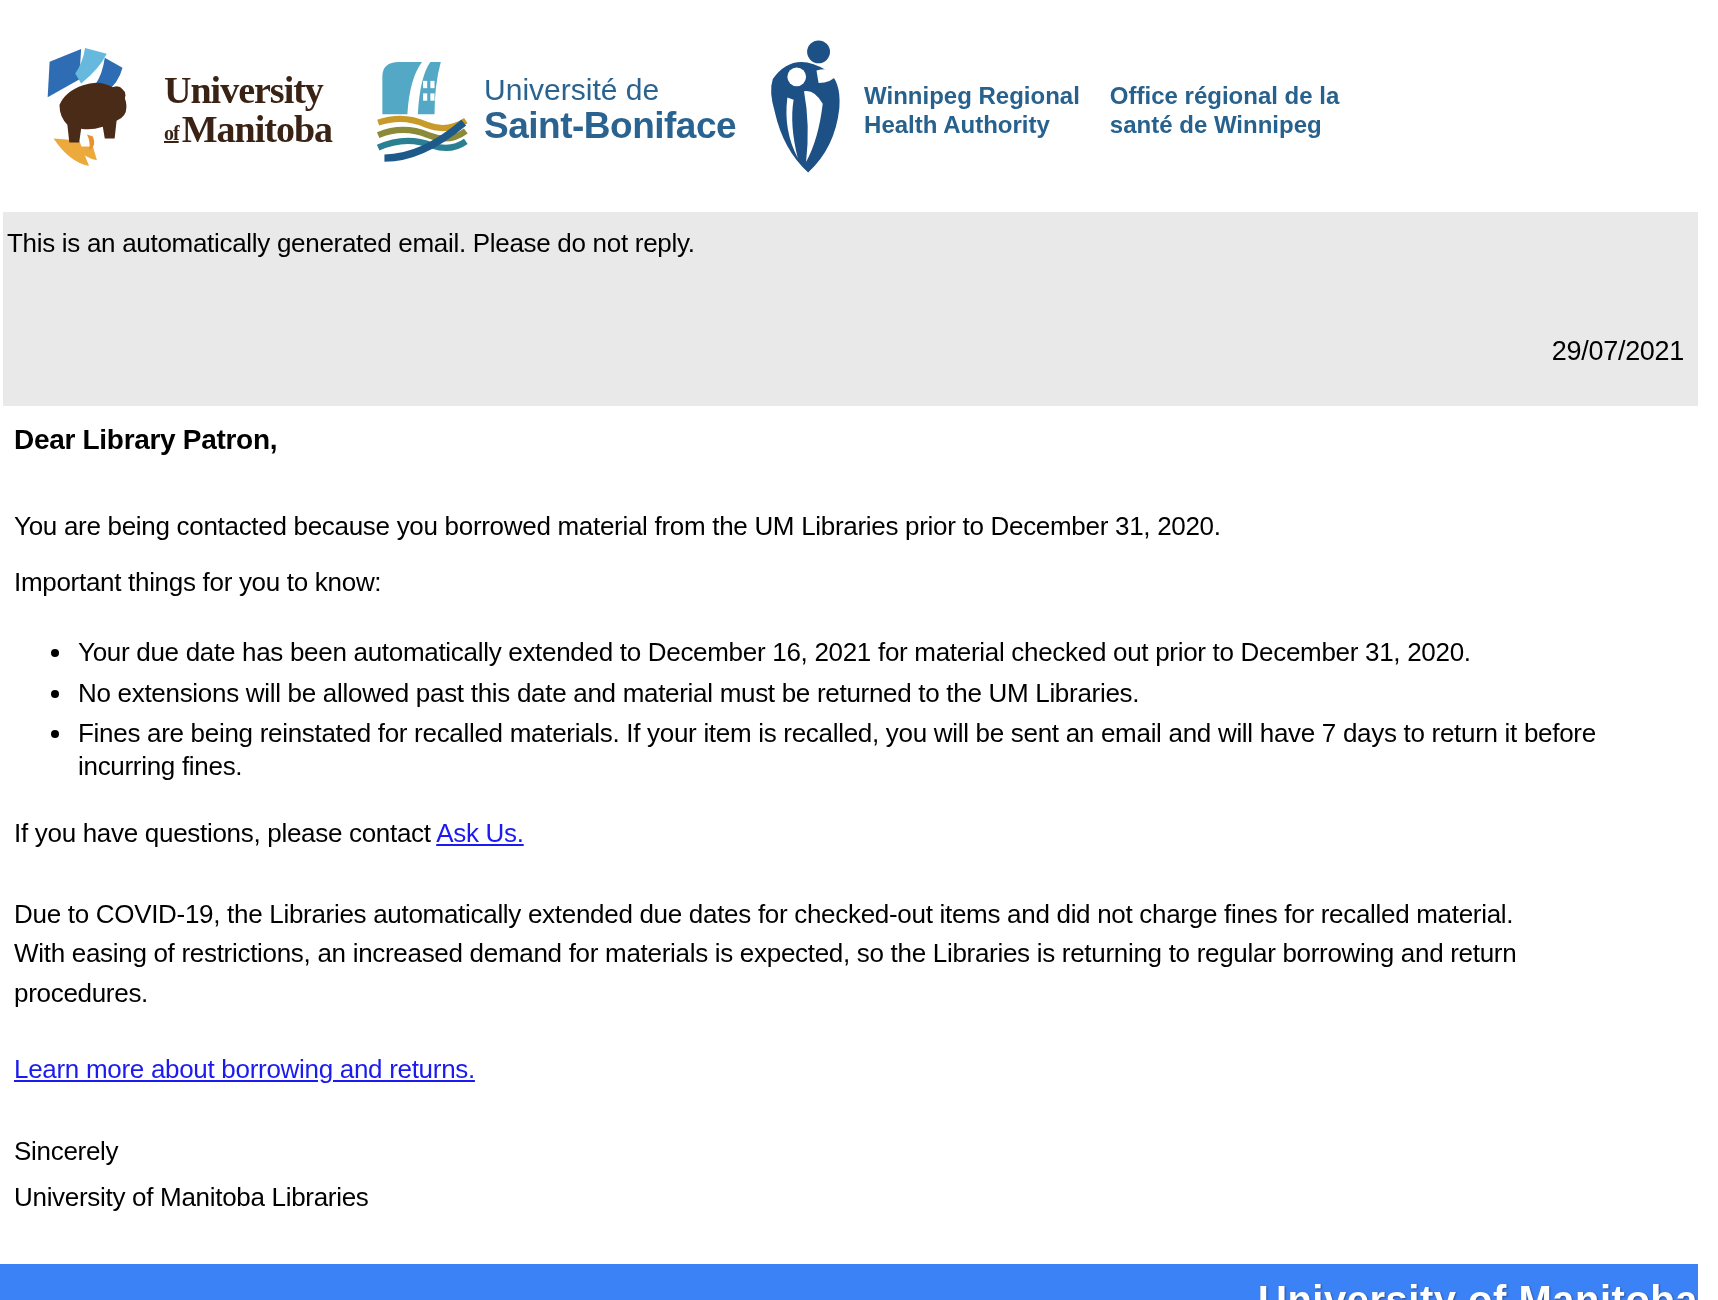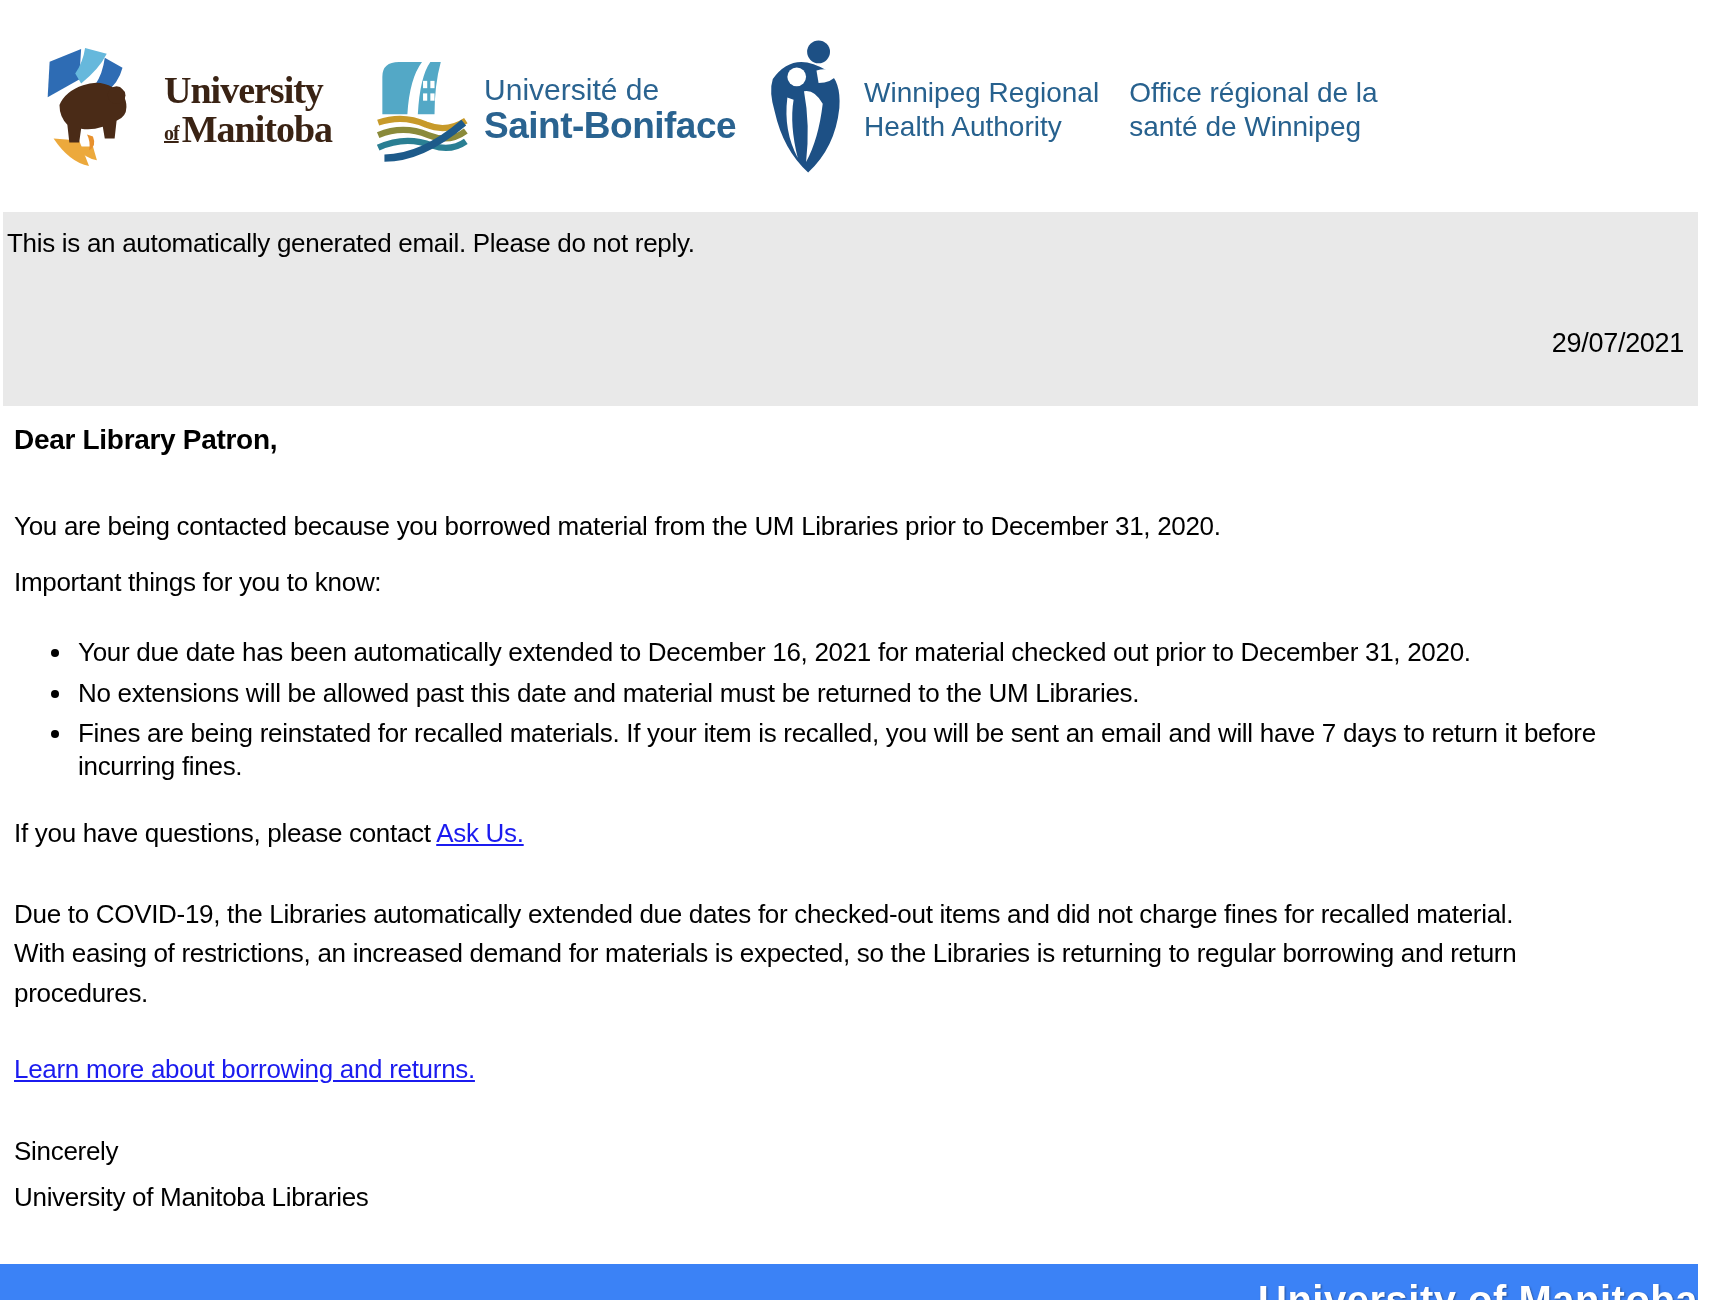--- a/index.html
+++ b/index.html
@@ -31,38 +31,38 @@
 
   .usb { margin-left: 42px; gap: 14px; }
   .usb svg { width: 96px; height: 112px; }
   .usb-wordmark { color: #2a6390; line-height: 1.08; }
   .usb-top { font-size: 30px; font-weight: 400; }
   .usb-bottom { font-size: 37px; font-weight: bold; letter-spacing: -0.5px; }
 
   .wrha { margin-left: 16px; }
   .wrha svg { width: 104px; height: 168px; }
   .wrha-text { display: flex; gap: 30px; margin-left: 8px; }
-  .wrha-col { font-size: 28px; font-weight: normal; color: #27618e; line-height: 1.22; }
+  .wrha-col { font-size: 24px; font-weight: bold; color: #27618e; line-height: 1.22; }
 
   
   .band {
     position: relative;
     margin: 16px 0 0 3px;
     width: 1695px; height: 194px;
     background: #e9e9e9;
     padding: 16px 12px 0 4px;
   }
   .auto-note { font-size: 26px; letter-spacing: -0.3px; }
   .band h1 {
     margin: 22px 0 0 0;
     font-size: 55px; font-weight: bold; letter-spacing: -1px;
     text-shadow: 1px 2px 2px rgba(0,0,0,0.22);
   }
   .date {
-    position: absolute; right: 14px; top: 116px;
+    position: absolute; right: 14px; top: 124px;
     font-size: 27px; letter-spacing: -0.3px;
   }
 
   
   .body-text {
     padding: 0 24px 0 14px;
     font-size: 26px; letter-spacing: -0.3px; line-height: 1.3;
   }
   .salutation { margin: 16px 0 0 0; font-weight: bold; font-size: 28px; }
   .intro { margin: 52px 0 0 0; }

